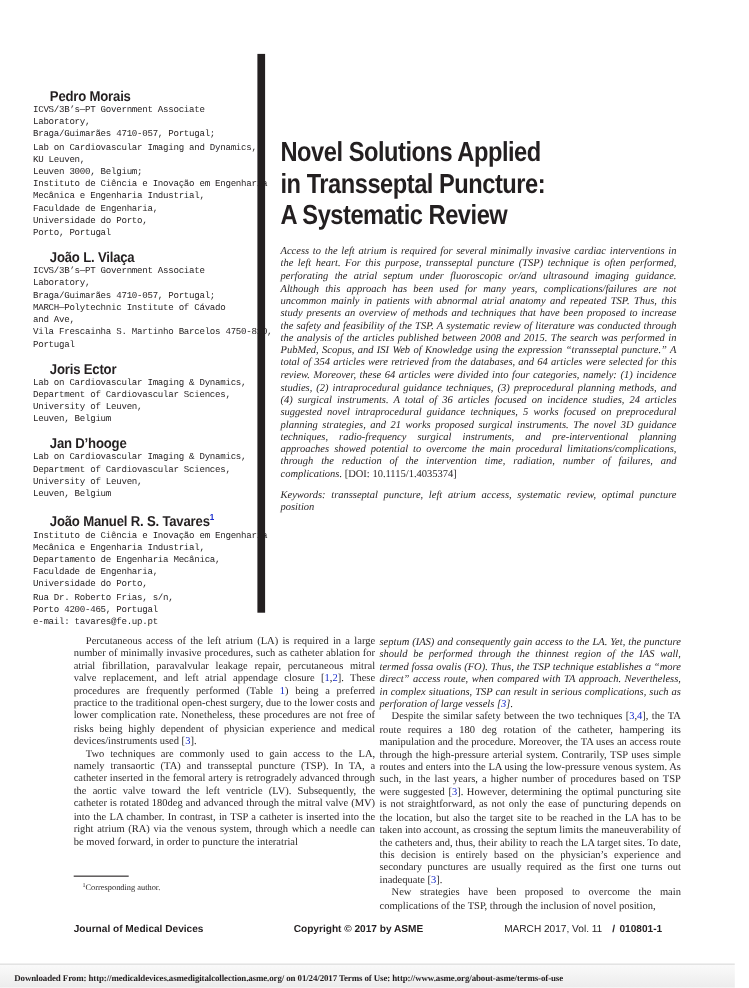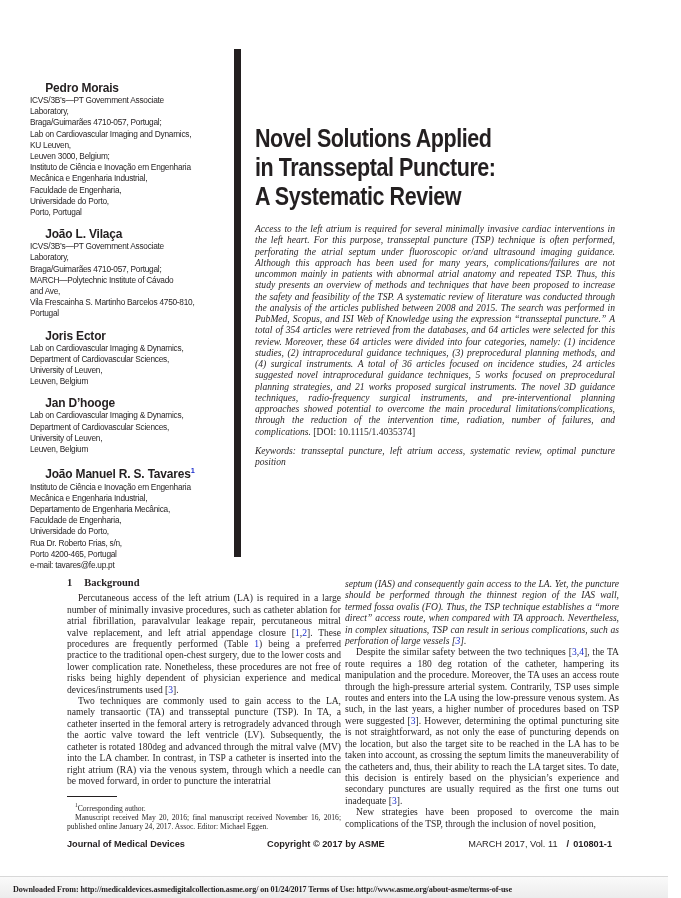--- a/index.html
+++ b/index.html
@@ -3,21 +3,21 @@
   <meta charset="utf-8">
   <style>
     * { margin:0; padding:0; box-sizing:border-box; }
     html, body { width:681px; height:898px; background:#fff; overflow:hidden; }
     body { position:relative; font-family:"Liberation Serif", serif; color:#231f20; }
 
     .authors { position:absolute; left:30px; top:58px; width:191px; text-align:left;margin-top:22px; }
     .author { margin-bottom:8px; }
     .author-name { font-family:"Liberation Sans", sans-serif; font-weight:bold; font-size:13px; line-height:15px; letter-spacing:-0.2px; transform:scaleX(0.92); transform-origin:right; display:block; }
     .author-name sup { color:#1a2ccc; font-size:8px; }
-    .aff { font-family:Liberation Sans, sans-serif; font-size:8.3px; line-height:11.2px; letter-spacing:-0.25px; display:block; white-space:nowrap; }
+    .aff { font-family:Liberation Mono, monospace; font-size:8.3px; line-height:11.2px; letter-spacing:-0.25px; display:block; white-space:nowrap; }
 
     .vbar { position:absolute; left:234px; top:49px; width:7px; height:508px; background:#231f20; }
 
     .title { position:absolute; left:255px; top:124px; font-family:"Liberation Sans", sans-serif; font-weight:bold; font-size:25px; line-height:29px; letter-spacing:-0.5px; transform:scaleX(0.86); transform-origin:left; white-space:nowrap; }
     .title span { display:block; }
 
     .abstract { position:absolute; left:255px; top:223px; width:360px; font-style:italic; font-size:9.55px; line-height:11.25px; text-align:justify; }
     .abstract .doi { font-style:normal;margin-top:16px; }
     .keywords { position:absolute; left:255px; top:445px; width:360px; font-style:italic; font-size:9.55px; line-height:11.25px; text-align:justify; }
 
@@ -31,21 +31,21 @@
     .cite { color:#1a2ccc; }
 
     .fn-rule { position:absolute; left:67px; top:796px; width:50px; border-top:1px solid #231f20; }
     .footnotes { position:absolute; left:67px; top:801px; width:274px; font-size:7.6px; line-height:9.4px; text-align:justify; }
     .footnotes p { text-indent:8px; }
     .footnotes sup { font-size:5.5px; }
 
     .footer { position:absolute; top:839px; left:67px; width:553px; font-family:"Liberation Sans", sans-serif; font-size:9.2px; height:14px; }
     .footer .journal { position:absolute; left:0; font-weight:bold; }
     .footer .copy { position:absolute; left:200px; font-weight:bold; }
-    .footer .issue { position:absolute; right:8px;text-align:center; }
+    .footer .issue { position:absolute; right:18px;text-align:center; }
     .footer .issue b { margin-left:4px; }
 
     .download-bar { position:absolute; left:0; top:876px; width:668px; height:22px; background:linear-gradient(#fafafa,#ececec); border-top:1px solid #d8d8d8; }
     .download-bar span { position:absolute; left:13px; top:8px; font-weight:bold; font-size:8.1px; white-space:nowrap; letter-spacing:-0.1px; }
   </style>
 </head>
 <body>
 
 <div class="authors">
   <div class="author">
@@ -117,41 +117,37 @@
   <span>A Systematic Review</span>
 </h1>
 
 <div class="abstract">
   <span>Access to the left atrium is required for several minimally invasive cardiac interventions in the left heart. For this purpose, transseptal puncture (TSP) technique is often performed, perforating the atrial septum under fluoroscopic or/and ultrasound imaging guidance. Although this approach has been used for many years, complications/failures are not uncommon mainly in patients with abnormal atrial anatomy and repeated TSP. Thus, this study presents an overview of methods and techniques that have been proposed to increase the safety and feasibility of the TSP. A systematic review of literature was conducted through the analysis of the articles published between 2008 and 2015. The search was performed in PubMed, Scopus, and ISI Web of Knowledge using the expression “transseptal puncture.” A total of 354 articles were retrieved from the databases, and 64 articles were selected for this review. Moreover, these 64 articles were divided into four categories, namely: (1) incidence studies, (2) intraprocedural guidance techniques, (3) preprocedural planning methods, and (4) surgical instruments. A total of 36 articles focused on incidence studies, 24 articles suggested novel intraprocedural guidance techniques, 5 works focused on preprocedural planning strategies, and 21 works proposed surgical instruments. The novel 3D guidance techniques, radio-frequency surgical instruments, and pre-interventional planning approaches showed potential to overcome the main procedural limitations/complications, through the reduction of the intervention time, radiation, number of failures, and complications.</span>
   <span class="doi">[DOI: 10.1115/1.4035374]</span>
 </div>
 <div class="keywords">Keywords: transseptal puncture, left atrium access, systematic review, optimal puncture position</div>
 
 <div class="col left">
-  <div class="sec-head">
-    <span class="num">1</span><span>Background</span>
-  </div>
   <div>
       <p><span>Percutaneous access of the left atrium (LA) is required in a large number of minimally invasive procedures, such as catheter ablation for atrial fibrillation, paravalvular leakage repair, percutaneous mitral valve replacement, and left atrial appendage closure [</span><span class="cite">1</span><span>,</span><span class="cite">2</span><span>]. These procedures are frequently performed (Table </span><span class="cite">1</span><span>) being a preferred practice to the traditional open-chest surgery, due to the lower costs and lower complication rate. Nonetheless, these procedures are not free of risks being highly dependent of physician experience and medical devices/instruments used [</span><span class="cite">3</span><span>].</span></p>
       <p><span>Two techniques are commonly used to gain access to the LA, namely transaortic (TA) and transseptal puncture (TSP). In TA, a catheter inserted in the femoral artery is retrogradely advanced through the aortic valve toward the left ventricle (LV). Subsequently, the catheter is rotated 180deg and advanced through the mitral valve (MV) into the LA chamber. In contrast, in TSP a catheter is inserted into the right atrium (RA) via the venous system, through which a needle can be moved forward, in order to puncture the interatrial</span></p>
     </div>
 </div>
 
 <div class="col right">
   <div>
       <p class="noindent"><span>septum (IAS) and consequently gain access to the LA. Yet, the puncture should be performed through the thinnest region of the IAS wall, termed fossa ovalis (FO). Thus, the TSP technique establishes a “more direct” access route, when compared with TA approach. Nevertheless, in complex situations, TSP can result in serious complications, such as perforation of large vessels [</span><span class="cite">3</span><span>].</span></p>
       <p><span>Despite the similar safety between the two techniques [</span><span class="cite">3</span><span>,</span><span class="cite">4</span><span>], the TA route requires a 180 deg rotation of the catheter, hampering its manipulation and the procedure. Moreover, the TA uses an access route through the high-pressure arterial system. Contrarily, TSP uses simple routes and enters into the LA using the low-pressure venous system. As such, in the last years, a higher number of procedures based on TSP were suggested [</span><span class="cite">3</span><span>]. However, determining the optimal puncturing site is not straightforward, as not only the ease of puncturing depends on the location, but also the target site to be reached in the LA has to be taken into account, as crossing the septum limits the maneuverability of the catheters and, thus, their ability to reach the LA target sites. To date, this decision is entirely based on the physician’s experience and secondary punctures are usually required as the first one turns out inadequate [</span><span class="cite">3</span><span>].</span></p>
       <p><span>New strategies have been proposed to overcome the main complications of the TSP, through the inclusion of novel position,</span></p>
     </div>
 </div>
 
 <div class="fn-rule"></div>
 <div class="footnotes">
   <p><sup>1</sup><span>Corresponding author.</span></p>
-  <p>Manuscript received May 20, 2016; final manuscript received November 16, 2016; published online January 24, 2017. Assoc. Editor: Michael Eggen.</p>
 </div>
 
 <div class="footer">
   <span class="journal">Journal of Medical Devices</span>
   <span class="copy">Copyright © 2017 by ASME</span>
   <span class="issue"><span>MARCH 2017, Vol. 11</span>&nbsp;&nbsp;<b>/</b><b>010801-1</b></span>
 </div>
 
 <div class="download-bar">
   <span>Downloaded From: http://medicaldevices.asmedigitalcollection.asme.org/ on 01/24/2017 Terms of Use: http://www.asme.org/about-asme/terms-of-use</span>

